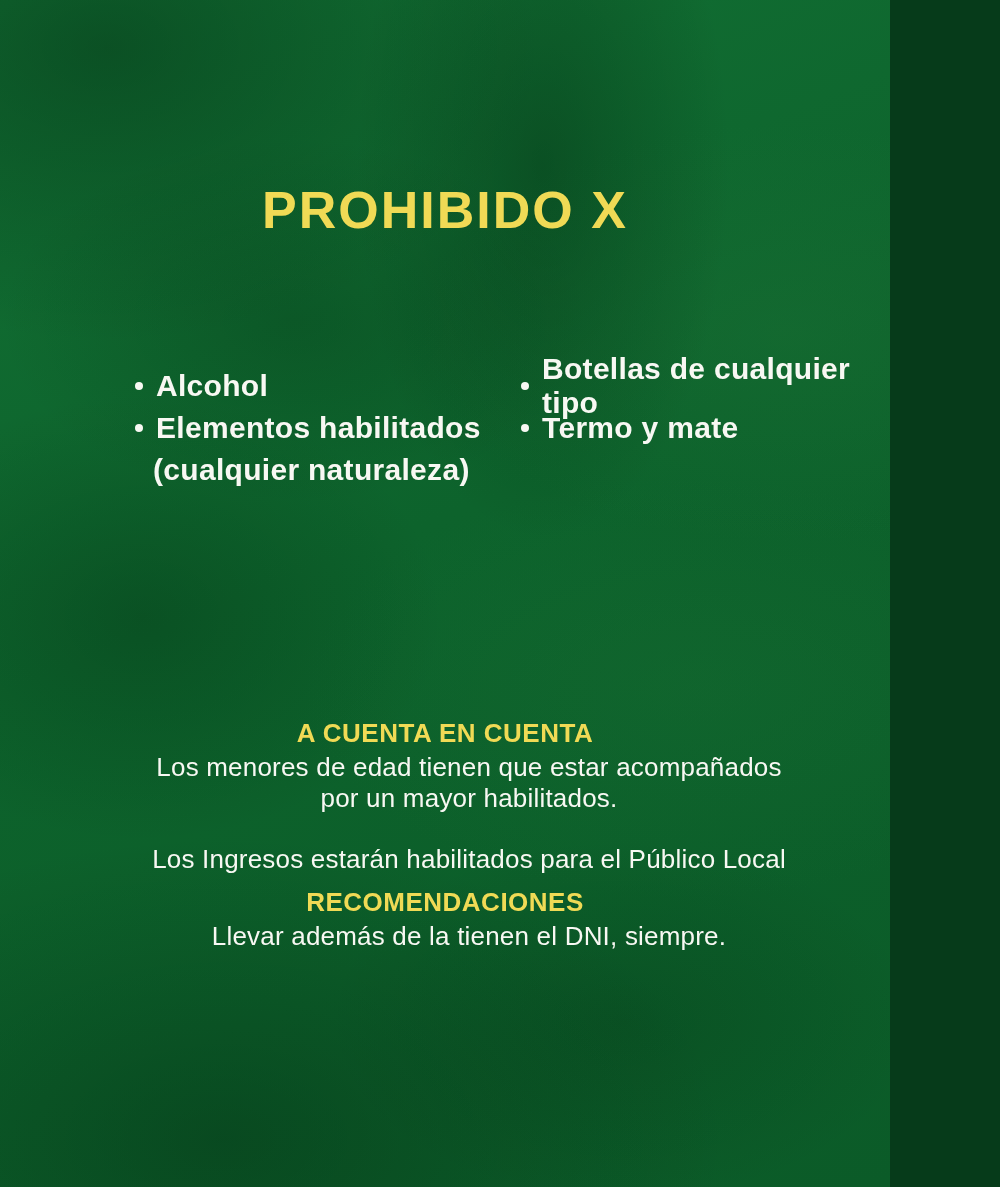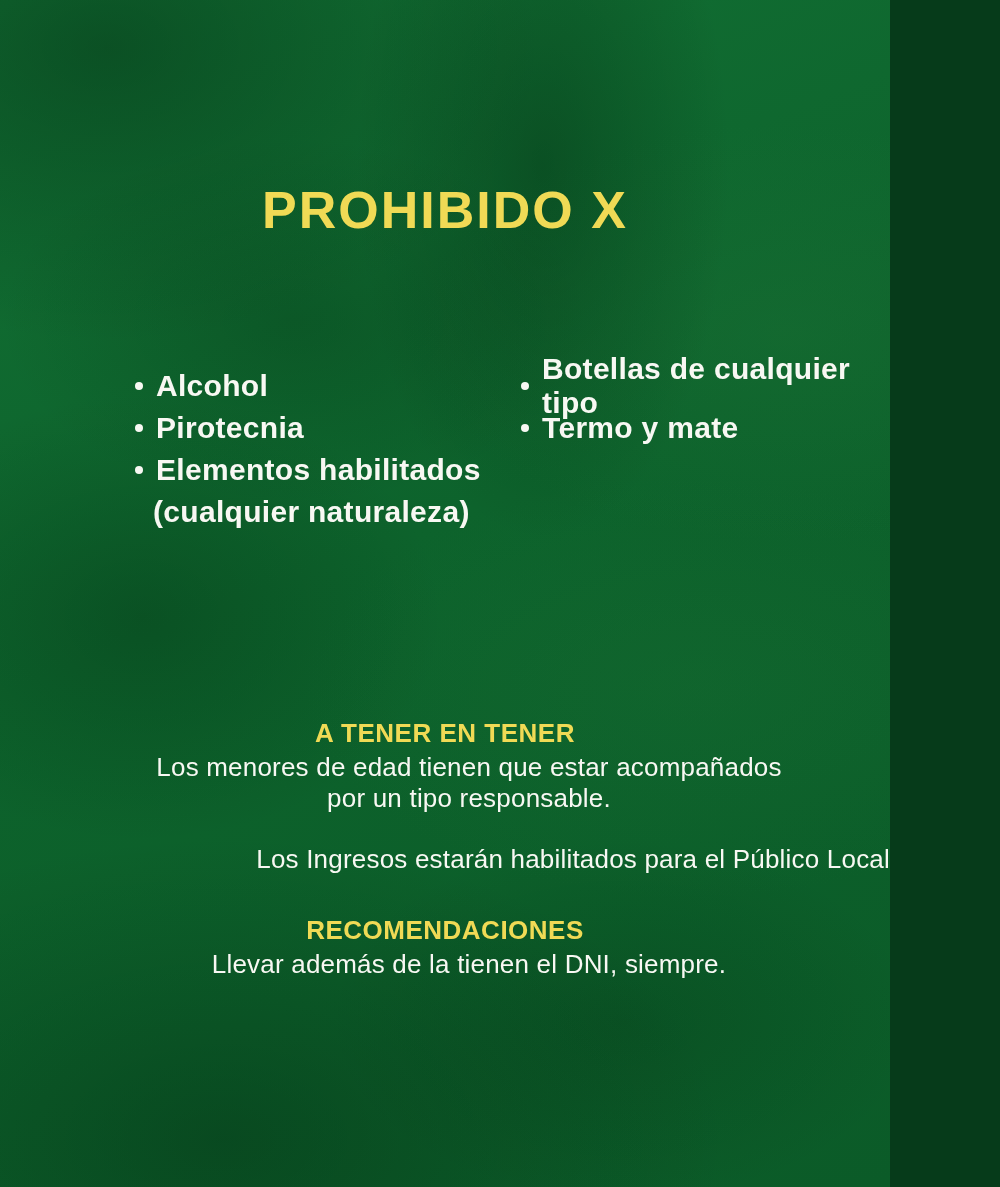--- a/index.html
+++ b/index.html
@@ -78,21 +78,21 @@
     width: 100%;
     text-align: center;
   }
   .info h2 {
     margin: 0;
     font-size: 26px;
     font-weight: bold;
     letter-spacing: 0.5px;
     line-height: 30px;
   }
-  .info h2.reco { margin-top: 40px; margin-bottom: 2px; }
+  .info h2.reco { margin-top: 12px; margin-bottom: 2px; }
   .info p {
     margin: 4px 0 0 0;
     font-size: 26px;
     font-weight: normal;
     line-height: 31px;
     letter-spacing: 0.2px;
     white-space: pre-wrap;
     padding-left: 48px;
   }
   .info p.gap { margin-top: 30px; }
@@ -106,24 +106,20 @@
 
   <div class="lists">
 
     <ul class="list left" style="color:#F8F8F3;">
       <li>
         <span class="dot" style="background:#F8F8F3;"></span>
         <span>Alcohol</span>
       </li>
       <li>
         <span class="dot" style="background:#F8F8F3;"></span>
-        <span>Pirotecnia</span>
-      </li>
-      <li>
-        <span class="dot" style="background:#F8F8F3;"></span>
         <span>Elementos habilitados</span>
       </li>
       <li class="note">
 
         <span>(cualquier naturaleza)</span>
       </li>
     </ul>
 
     <ul class="list right" style="color:#F8F8F3;">
       <li>
@@ -133,25 +129,25 @@
       <li>
         <span class="dot" style="background:#F8F8F3;"></span>
         <span>Termo y mate</span>
       </li>
     </ul>
 
   </div>
 
   <div class="info">
 
-    <h2 style="color:#F0DA55;">A TENER EN TENER</h2>
+    <h2 style="color:#F0DA55;">A CUENTA EN CUENTA</h2>
 
-    <p style="color:#F8F8F3;"><span>Los menores de edad tienen que estar acompañados</span><br><span>por un tipo responsable.</span></p>
+    <p style="color:#F8F8F3;"><span>Los menores de edad tienen que estar acompañados</span><br><span>por un mayor habilitados.</span></p>
 
-    <p class="gap" style="color:#F8F8F3;text-align:right;"><span>Los Ingresos estarán habilitados para el Público Local</span><br></p>
+    <p class="gap" style="color:#F8F8F3;"><span>Los Ingresos estarán habilitados para el Público Local</span><br></p>
 
     <h2 class="reco" style="color:#F0DA55;">RECOMENDACIONES</h2>
 
     <p style="color:#F8F8F3;">Llevar además de la tienen el DNI, siempre.</p>
 
   </div>
 
 </div>
 
 </body></html>

